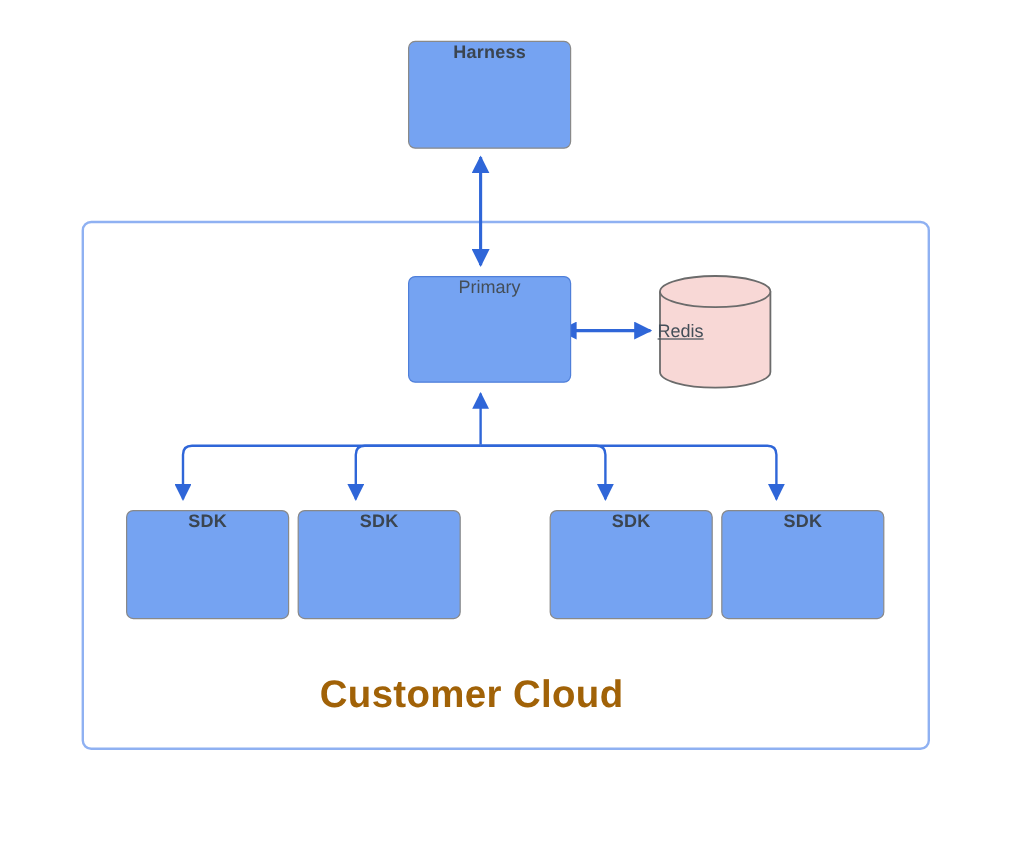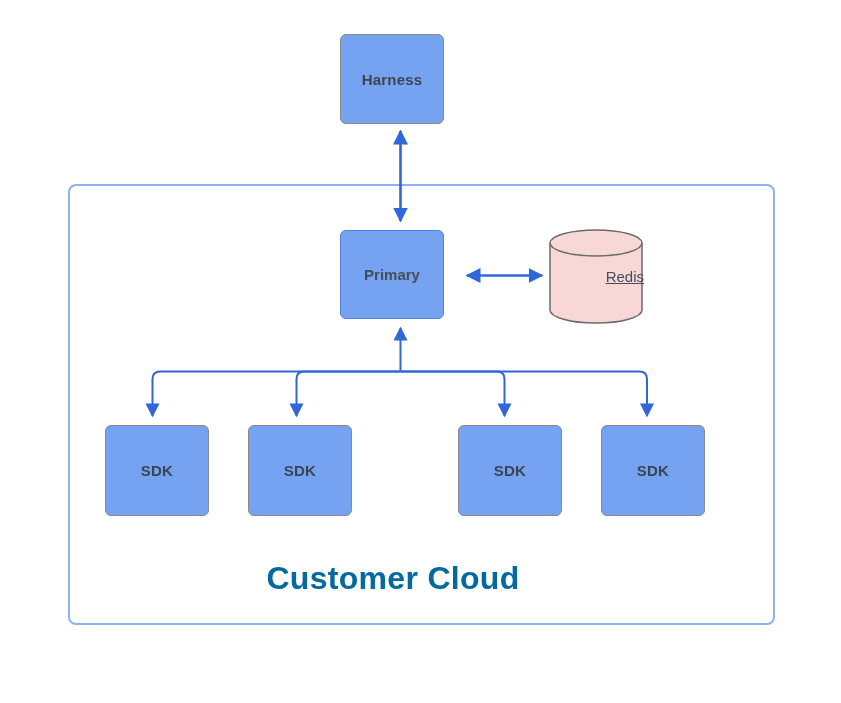--- a/index.html
+++ b/index.html
@@ -25,61 +25,60 @@
   .cloud-container {
     position: absolute;
     left: 68px; top: 184px;
     width: 703px; height: 437px;
     border: 2px solid #8fb1f2;
     border-radius: 8px;
     background: transparent;
   }
   .node {
     position: absolute;
-    width: 104px;
+    width: 136px;
     box-sizing: border-box;
     background: #75a3f2;
     border: 1.5px solid #898989;
     border-radius: 6px;
     display: flex;
-    align-items: center;
     justify-content: center;
     color: #3b4550;
     font-size: 15px;
   }
   .node.bold { font-weight: bold; letter-spacing: 0.2px; }
   .node-harness { left: 340px; top: 34px; height: 90px; }
-  .node-primary { left: 340px; top: 230px; height: 89px; border-color: #4f7fd9; font-weight: bold; color: #444e58; }
+  .node-primary { left: 340px; top: 230px; height: 89px; border-color: #4f7fd9; font-weight: normal; color: #444e58; }
   .node-sdk { top: 425px; height: 91px; margin-left: 12px; }
   .node-sdk-1 { left: 93px; }
   .node-sdk-2 { left: 236px; }
   .node-sdk-3 { left: 446px; }
   .node-sdk-4 { left: 589px; }
   .cylinder-wrap {
     position: absolute;
     left: 548px; top: 228px;
     width: 96px; height: 97px;
   }
   .cylinder-label {
     position: absolute;
     left: 0; top: 40px;
     width: 100%;
-    text-align: right;
+    text-align: left;
     font-size: 15px;
     color: #444e58;
     text-decoration: underline;
   }
   .cloud-title {
     position: absolute;
     left: 243px; top: 560px;
     width: 300px;
     text-align: center;
     font-size: 32px;
     font-weight: bold;
-    color: #0369a1;
+    color: #a16207;
     letter-spacing: 0.3px;
   }
 </style>
 </head>
 <body>
 
 <div class="canvas">
 
   <div class="cloud-container"></div>
 

